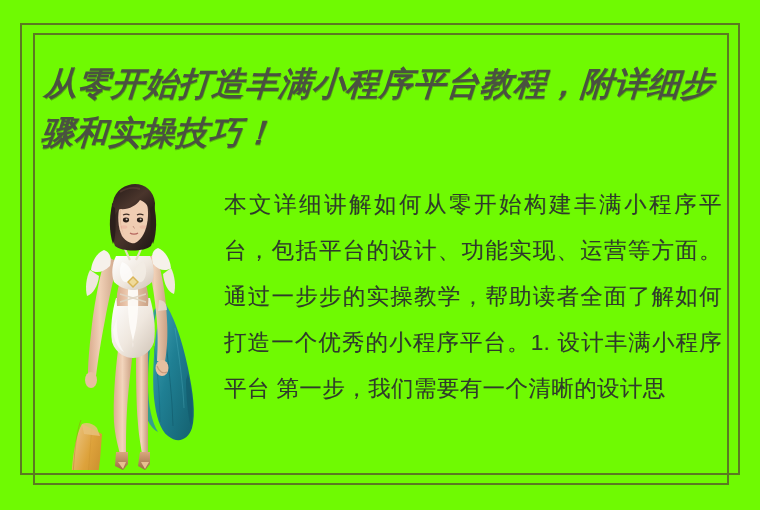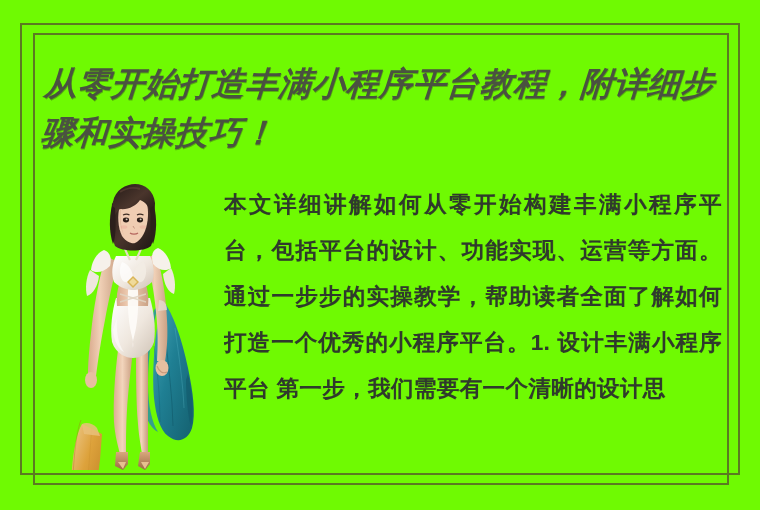--- a/index.html
+++ b/index.html
@@ -74,21 +74,20 @@
     width: 498px;
     height: 280px;
     overflow: hidden;
     color: #2f3a2c;
     font-size: 22.5px;
     line-height: 46px;
     letter-spacing: 0.4px;
     text-align: justify;
     text-justify: inter-character;
     text-shadow: 0.4px 0.4px 0 rgba(30,40,20,0.25);
-    font-weight: bold;
   }
 
   
   #illustration {
     position: absolute;
     left: 60px;
     top: 178px;
     width: 150px;
     height: 292px;
   }

